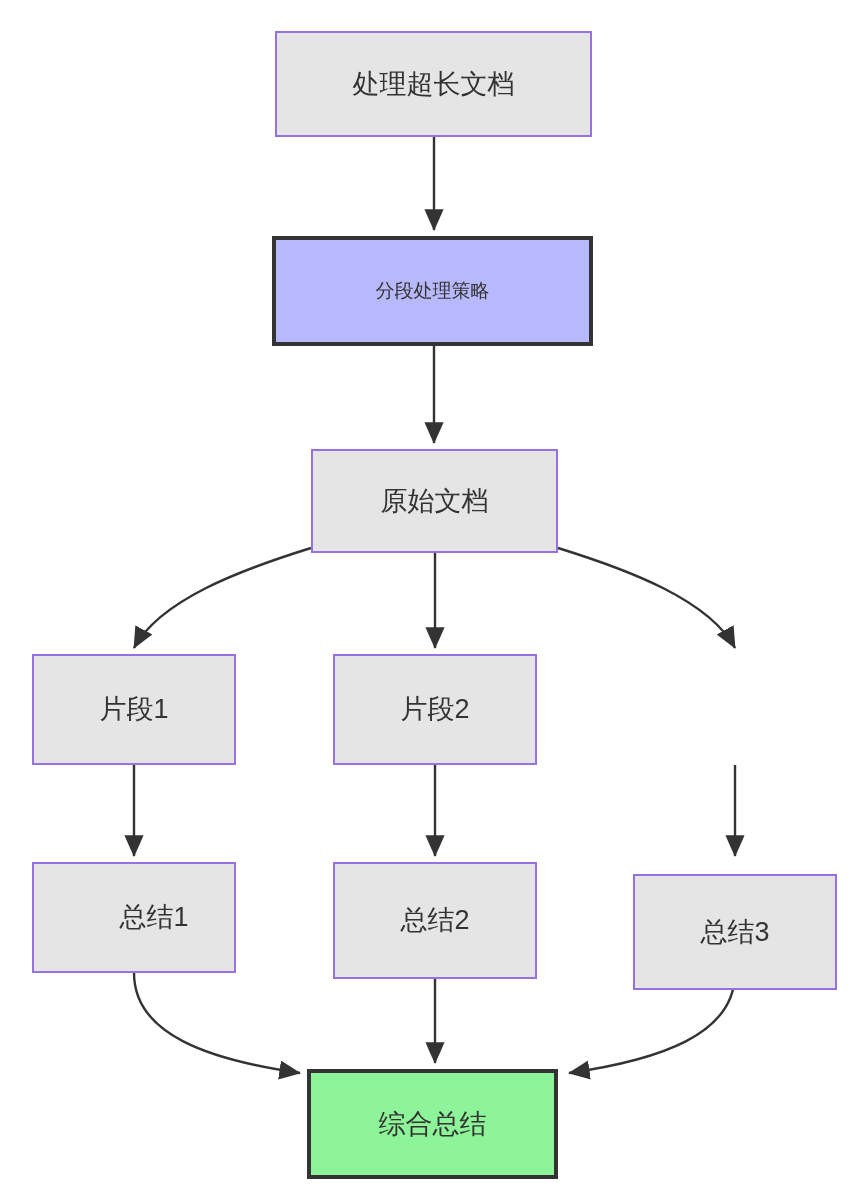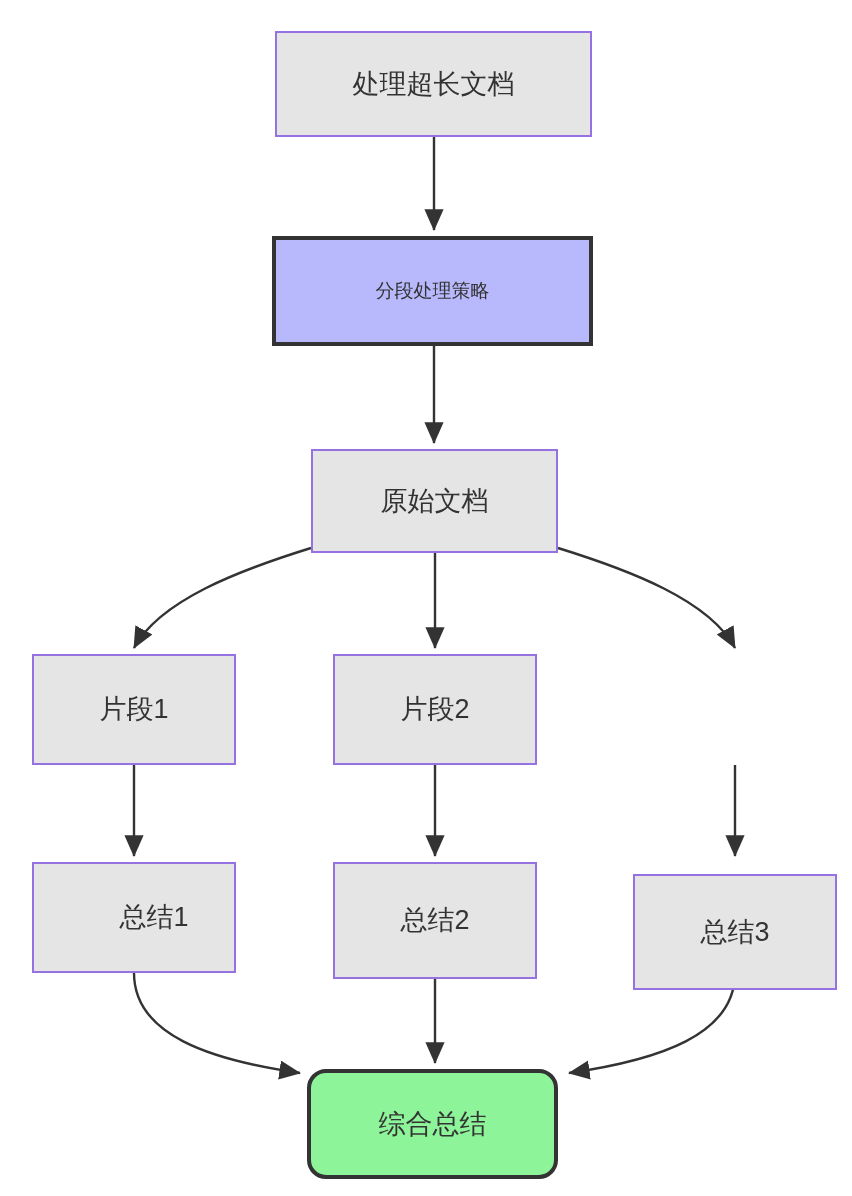--- a/index.html
+++ b/index.html
@@ -114,17 +114,17 @@
   </div>
 
   <div class="node normal" style="left: 333px; top: 862px; width: 204px; height: 117px;">
     <span class="node-label">总结2</span>
   </div>
 
   <div class="node normal" style="left: 633px; top: 862px; width: 204px; height: 116px; margin-top: 12px;">
     <span class="node-label">总结3</span>
   </div>
 
-  <div class="node result" style="left: 307px; top: 1069px; width: 251px; height: 110px; border-radius: 19px;">
+  <div class="node result" style="left: 307px; top: 1069px; width: 251px; height: 110px;">
     <span class="node-label">综合总结</span>
   </div>
 
 </div>
 
 </body></html>

